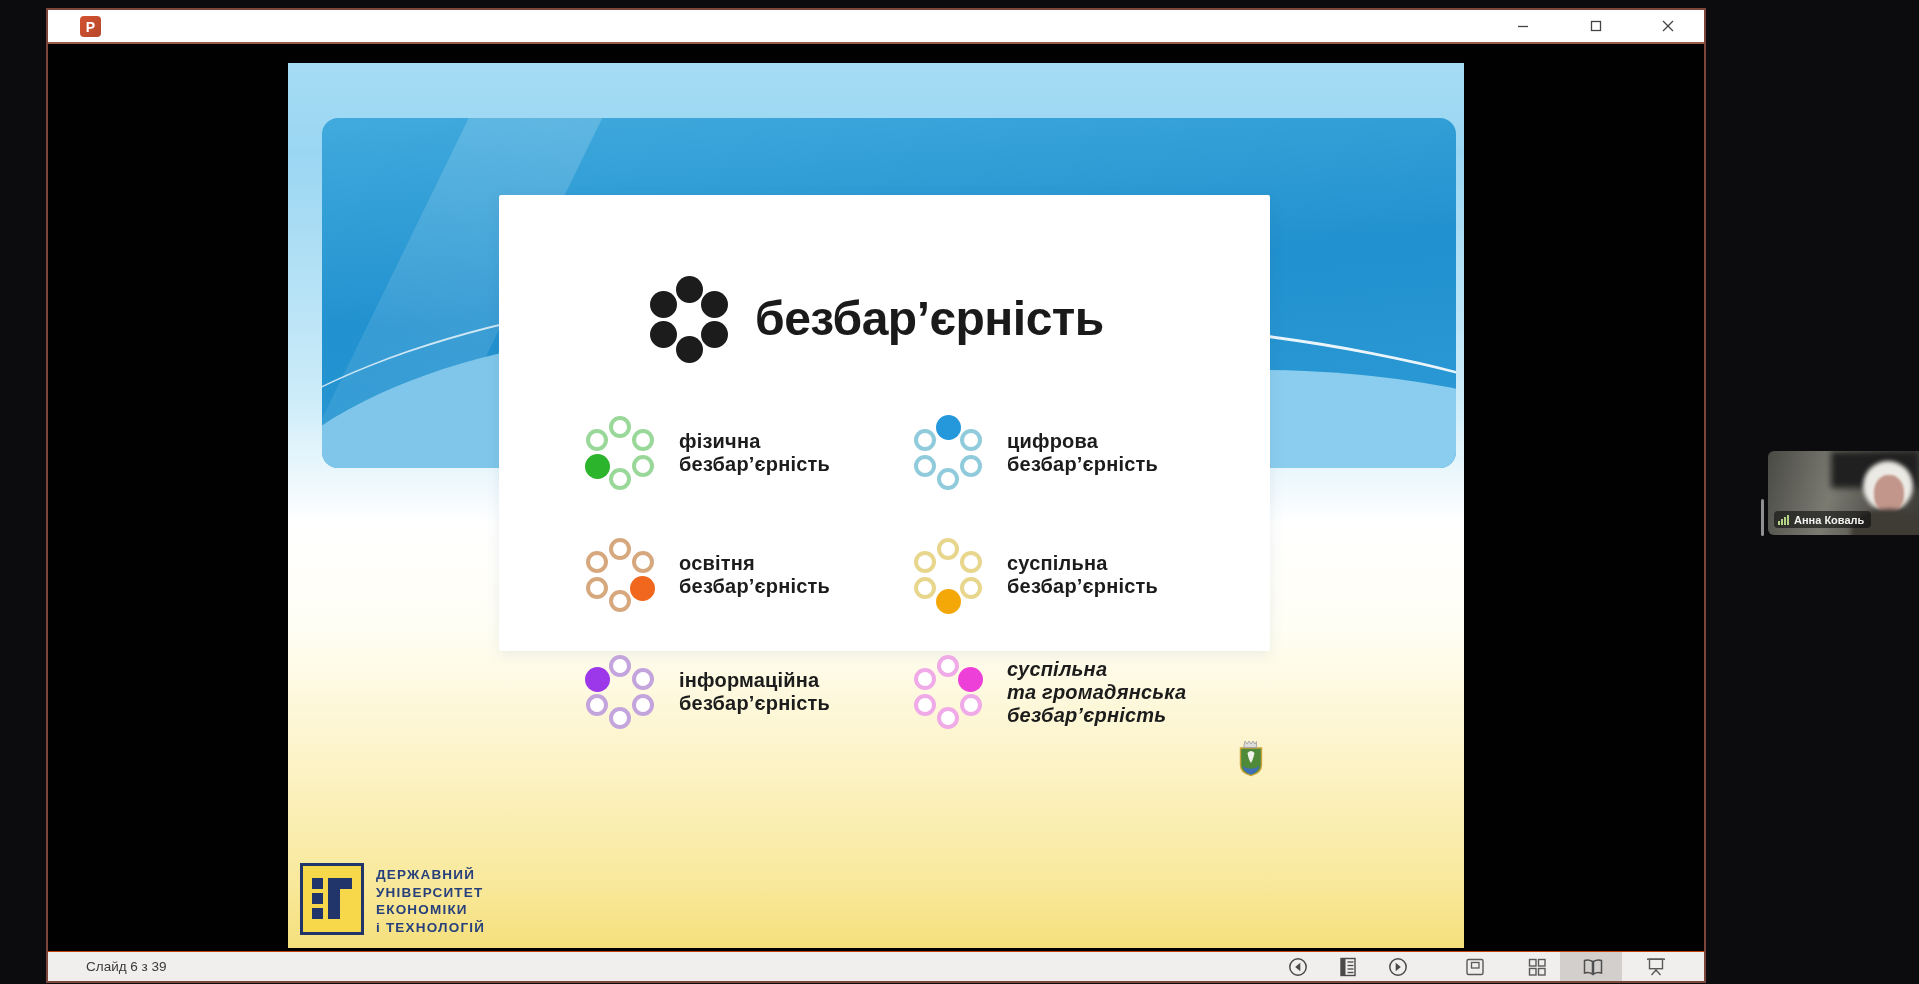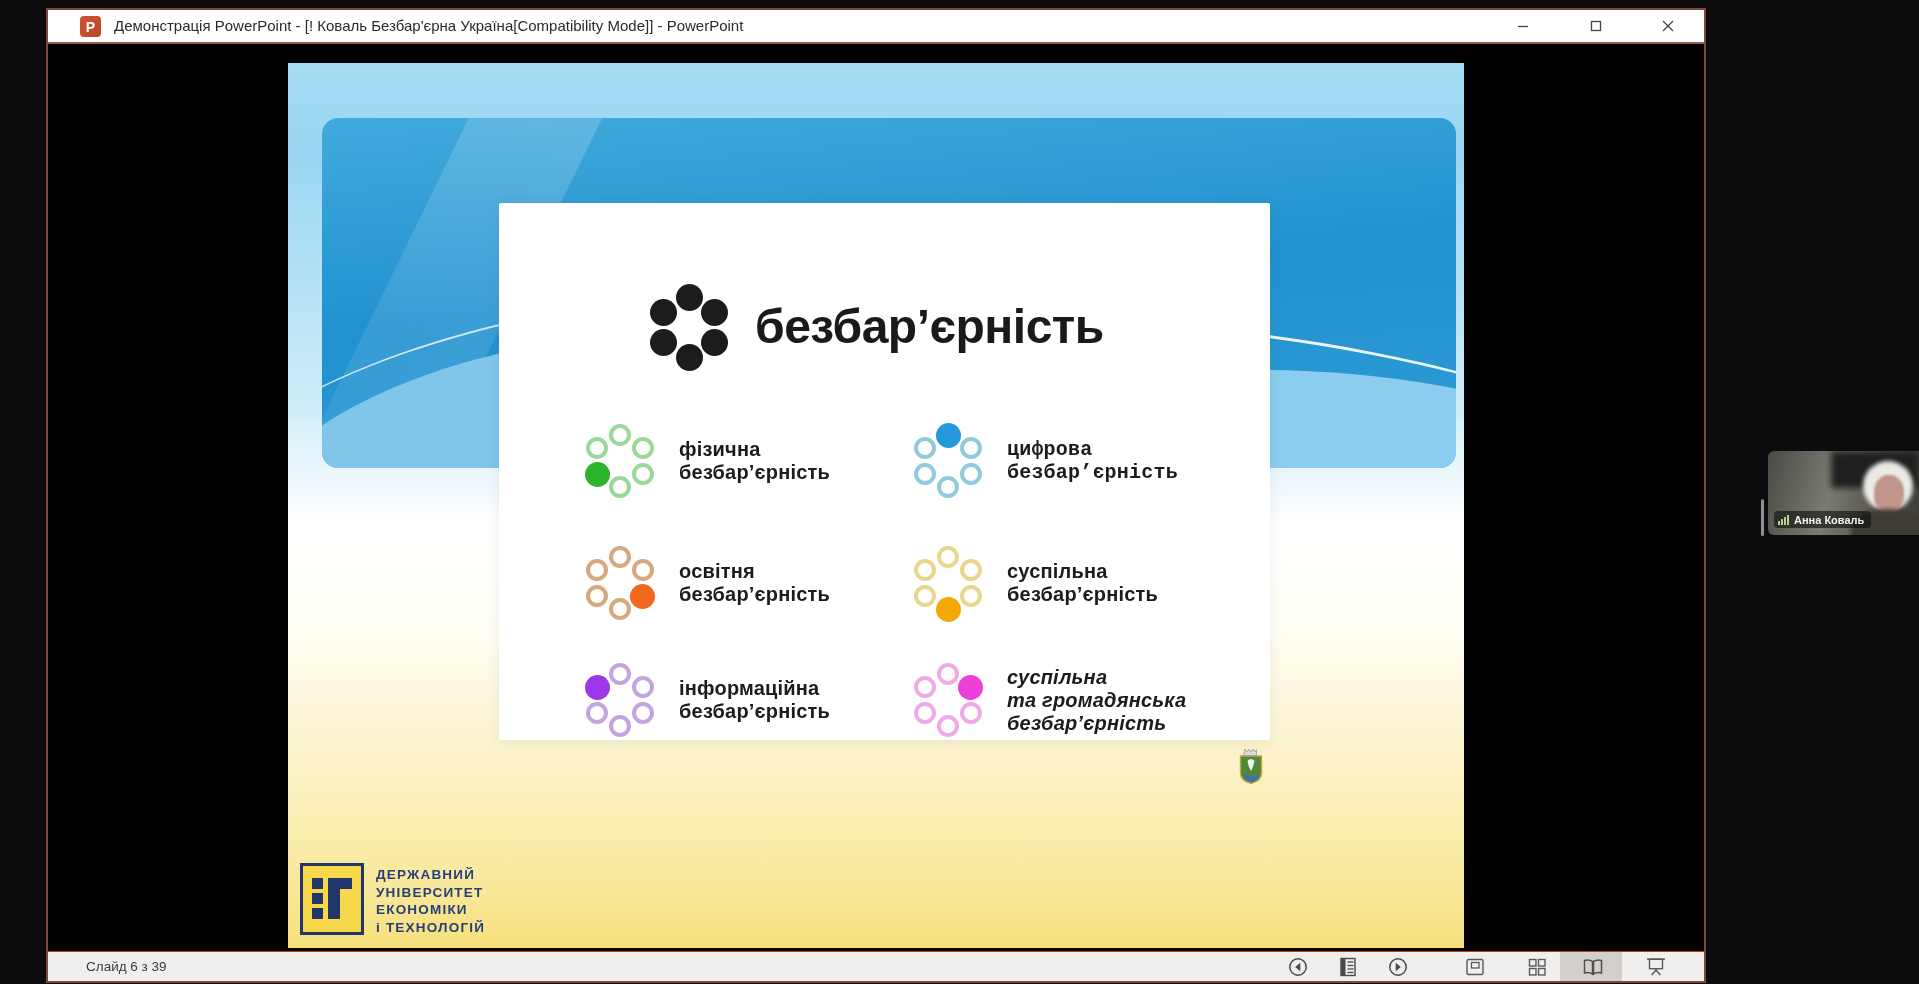--- a/index.html
+++ b/index.html
@@ -35,21 +35,21 @@
   .wave-r { position:absolute; left:40%; top:72%; width:85%; height:120%;
     background:#8bcdee; border-radius:50%; }
   .arc-a { position:absolute; left:30%; top:60%; width:95%; height:90%; border-radius:50%;
     border-top:3px solid rgba(255,255,255,.9); transform:rotate(6deg); }
   .arc-c { position:absolute; left:-12%; top:52%; width:80%; height:95%; border-radius:50%;
     border-top:2px solid rgba(255,255,255,.75); transform:rotate(-8deg); }
   .streak { position:absolute; left:3%; top:-40%; width:120px; height:220%;
     background:linear-gradient(180deg,rgba(255,255,255,.20),rgba(255,255,255,0));
     transform:rotate(26deg); }
 
-  .card { position:absolute; left:211px; top:140px; width:771px; height:537px;
+  .card { position:absolute; left:211px; top:132px; width:771px; height:456px;
     background:#ffffff; border-radius:2px; box-shadow:0 3px 14px rgba(60,90,120,.10); }
 
   .brand-row { position:absolute; left:0; top:0; width:100%; }
   .hex-icon { position:relative; }
   .hex-icon.big { position:absolute; left:144px; top:78px; width:92px; height:92px; }
   .brand-title { position:absolute; left:256px; top:94px; height:60px; line-height:60px;
     font-size:48px; font-weight:700; letter-spacing:-0.5px; color:#1a1a1a; white-space:nowrap; }
 
   .item { position:absolute; display:flex; align-items:center; height:110px; }
   .item .hex-icon { width:78px; height:78px; flex:0 0 78px; }
@@ -98,21 +98,20 @@
 <body>
 
 <div class="screen">
 
   <div class="pp-window">
 
     <div class="titlebar">
       <div class="pp-icon">
         <span>P</span>
       </div>
-      <div class="title-text">Демонстрація PowerPoint - [! Коваль Безбар'єрна Україна[Compatibility Mode]] - PowerPoint</div>
       <div class="wc" style="left:1452px;">
         <svg width="12" height="12" viewBox="0 0 12 12">
           <line x1="1" y1="6.5" x2="11" y2="6.5" stroke="#444" stroke-width="1.3"></line>
           </svg>
       </div>
       <div class="wc" style="left:1525px;">
         <svg width="12" height="12" viewBox="0 0 12 12">
           <rect x="1.5" y="1.5" width="9" height="9" fill="none" stroke="#444" stroke-width="1.3"></rect>
           </svg>
       </div>
@@ -155,21 +154,21 @@
                   <div style="position: absolute; border-radius: 50%; width: 22px; height: 22px; left: 50.5167px; top: 15px; border: 4px solid rgb(153, 216, 153); background: rgb(255, 255, 255);"></div>
                   <div style="position: absolute; border-radius: 50%; width: 22px; height: 22px; left: 50.5167px; top: 41px; border: 4px solid rgb(153, 216, 153); background: rgb(255, 255, 255);"></div>
                   <div style="position: absolute; border-radius: 50%; width: 22px; height: 22px; left: 28px; top: 54px; border: 4px solid rgb(153, 216, 153); background: rgb(255, 255, 255);"></div>
                   <div style="position: absolute; border-radius: 50%; width: 25px; height: 25px; left: 3.98334px; top: 39.5px; background: rgb(44, 180, 44);"></div>
                   <div style="position: absolute; border-radius: 50%; width: 22px; height: 22px; left: 5.48334px; top: 15px; border: 4px solid rgb(153, 216, 153); background: rgb(255, 255, 255);"></div>
                 </div>
     <div class="item-label">фізична
 безбар’єрність</div>
   </div>
 
-  <div class="item" style="left: 410px; top: 203px; font-family: Liberation Mono, monospace;">
+  <div class="item" style="left: 410px; top: 203px;">
     <div class="hex-icon">
                   <div style="position: absolute; border-radius: 50%; width: 25px; height: 25px; left: 26.5px; top: 0.5px; background: rgb(37, 152, 220);"></div>
                   <div style="position: absolute; border-radius: 50%; width: 22px; height: 22px; left: 50.5167px; top: 15px; border: 4px solid rgb(144, 203, 219); background: rgb(255, 255, 255);"></div>
                   <div style="position: absolute; border-radius: 50%; width: 22px; height: 22px; left: 50.5167px; top: 41px; border: 4px solid rgb(144, 203, 219); background: rgb(255, 255, 255);"></div>
                   <div style="position: absolute; border-radius: 50%; width: 22px; height: 22px; left: 28px; top: 54px; border: 4px solid rgb(144, 203, 219); background: rgb(255, 255, 255);"></div>
                   <div style="position: absolute; border-radius: 50%; width: 22px; height: 22px; left: 5.48334px; top: 41px; border: 4px solid rgb(144, 203, 219); background: rgb(255, 255, 255);"></div>
                   <div style="position: absolute; border-radius: 50%; width: 22px; height: 22px; left: 5.48334px; top: 15px; border: 4px solid rgb(144, 203, 219); background: rgb(255, 255, 255);"></div>
                 </div>
     <div class="item-label">цифрова
 безбар’єрність</div>

